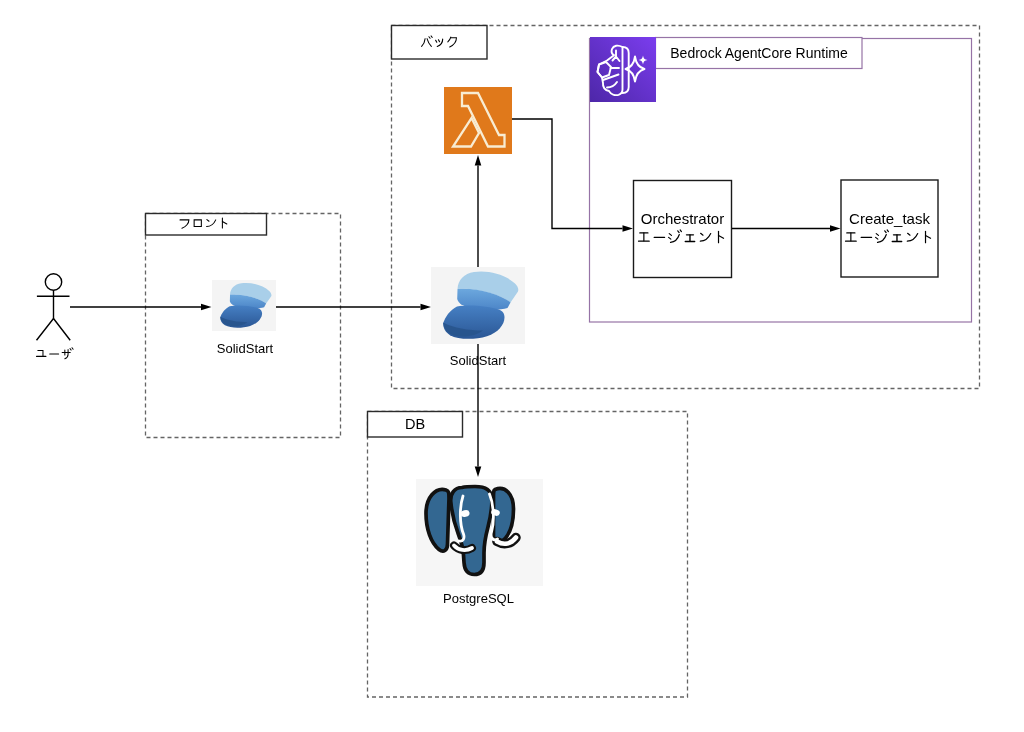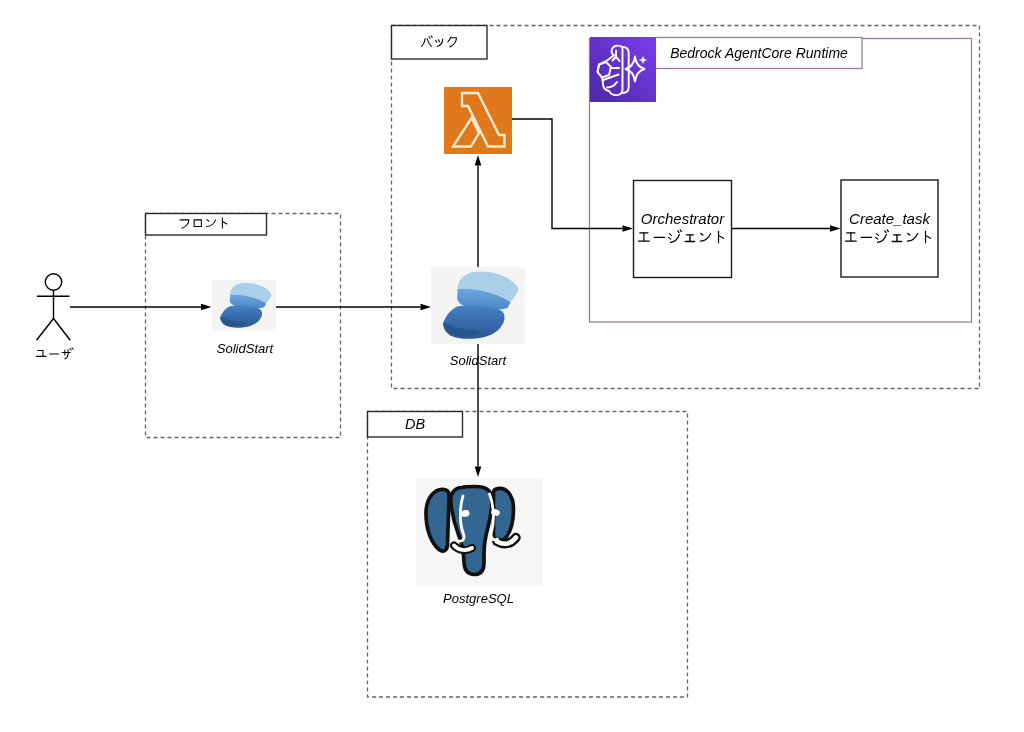--- a/index.html
+++ b/index.html
@@ -1,16 +1,16 @@
 <!DOCTYPE html>
 <html><head>
 <meta charset="utf-8">
 <style>
 html,body{margin:0;padding:0;background:#ffffff;}
-#canvas{position:relative;width:1024px;height:732px;background:#ffffff;overflow:hidden;font-style:italic;}
+#canvas{position:relative;width:1024px;height:732px;background:#ffffff;overflow:hidden;}
 text{font-family:"Liberation Sans",sans-serif;fill:#000000;}
 </style>
 </head>
 <body>
 <div id="canvas">
 <svg width="1024" height="732" viewBox="0 0 1024 732">
 <defs>
 
 <g id="k-ba" fill="none" stroke="#000" stroke-width="1.9" stroke-linecap="round">
   <path d="M9.5,6 C9,11 6.5,17 3,20.5"></path>

